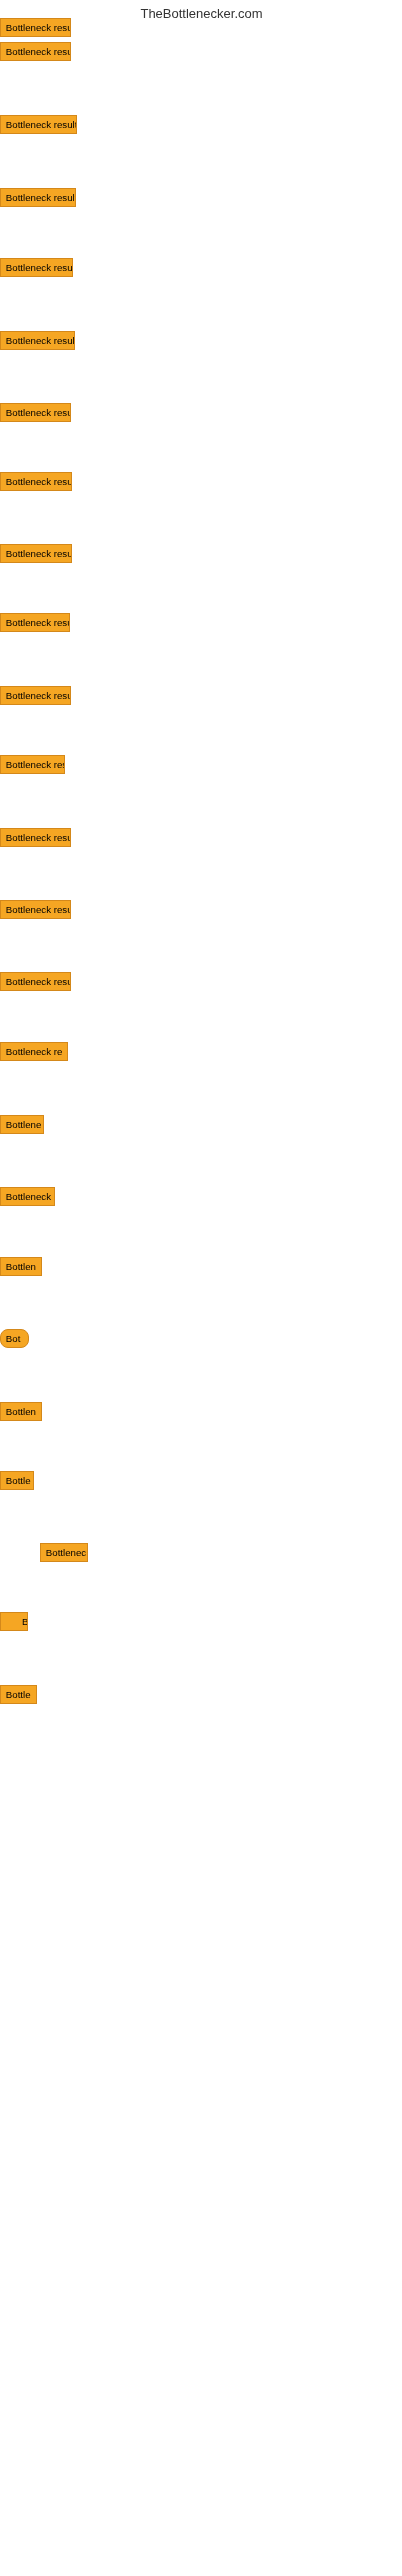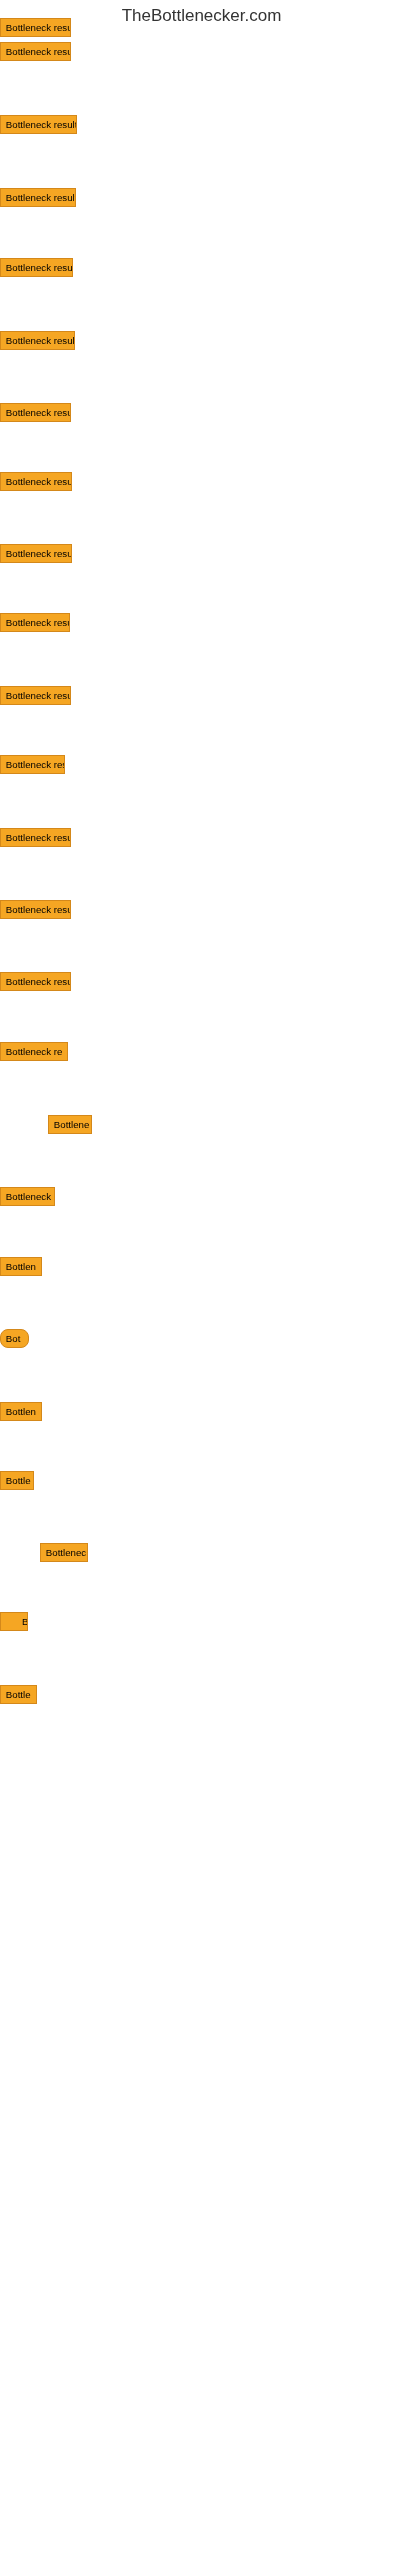--- a/index.html
+++ b/index.html
@@ -11,21 +11,21 @@
     body {
       width: 403px;
       min-height: 2576px;
       background-color: #ffffff;
       font-family: Arial, sans-serif;
       position: relative;
     }
 
     .site-title {
       text-align: center;
-      font-size: 17px;
+      font-size: 13px;
       color: #333;
       padding: 6.4px 0 3.2px 0;
       font-weight: normal;
     }
 
     .bottleneck-item {
       position: absolute;
       left: 0;
       background-color: #f5a623;
       border: 0.8px solid #d4881a;
@@ -53,21 +53,21 @@
 <div class="bottleneck-item" style="top: 403px; width: 71px;">Bottleneck result</div>
 <div class="bottleneck-item" style="top: 472px; width: 72px;">Bottleneck result</div>
 <div class="bottleneck-item" style="top: 544px; width: 72px;">Bottleneck result</div>
 <div class="bottleneck-item" style="top: 613px; width: 70px;">Bottleneck result</div>
 <div class="bottleneck-item" style="top: 686px; width: 71px;">Bottleneck result</div>
 <div class="bottleneck-item" style="top: 755px; width: 65px;">Bottleneck result</div>
 <div class="bottleneck-item" style="top: 828px; width: 71px;">Bottleneck result</div>
 <div class="bottleneck-item" style="top: 900px; width: 71px;">Bottleneck result</div>
 <div class="bottleneck-item" style="top: 972px; width: 71px;">Bottleneck result</div>
 <div class="bottleneck-item" style="top: 1042px; width: 68px;">Bottleneck re</div>
-<div class="bottleneck-item" style="top: 1115px; width: 44px; margin-left: 48px;">Bottlene</div>
+<div class="bottleneck-item" style="top: 1115px; width: 44px;">Bottlene</div>
 <div class="bottleneck-item" style="top: 1187px; width: 55px;">Bottleneck r</div>
 <div class="bottleneck-item" style="top: 1257px; width: 42px;">Bottlen</div>
 <div class="bottleneck-item" style="top: 1329px; width: 29px; border-radius: 8px;">Bot</div>
 <div class="bottleneck-item" style="top: 1402px; width: 42px;">Bottlen</div>
 <div class="bottleneck-item" style="top: 1471px; width: 34px;">Bottle</div>
 <div class="bottleneck-item" style="top: 1543px; width: 48px; margin-left: 40px;">Bottlenec</div>
 <div class="bottleneck-item" style="top: 1612px; width: 19.3px; padding-left: 21px;">Bo</div>
 <div class="bottleneck-item" style="top: 1685px; width: 37px;">Bottle</div>
 
 

